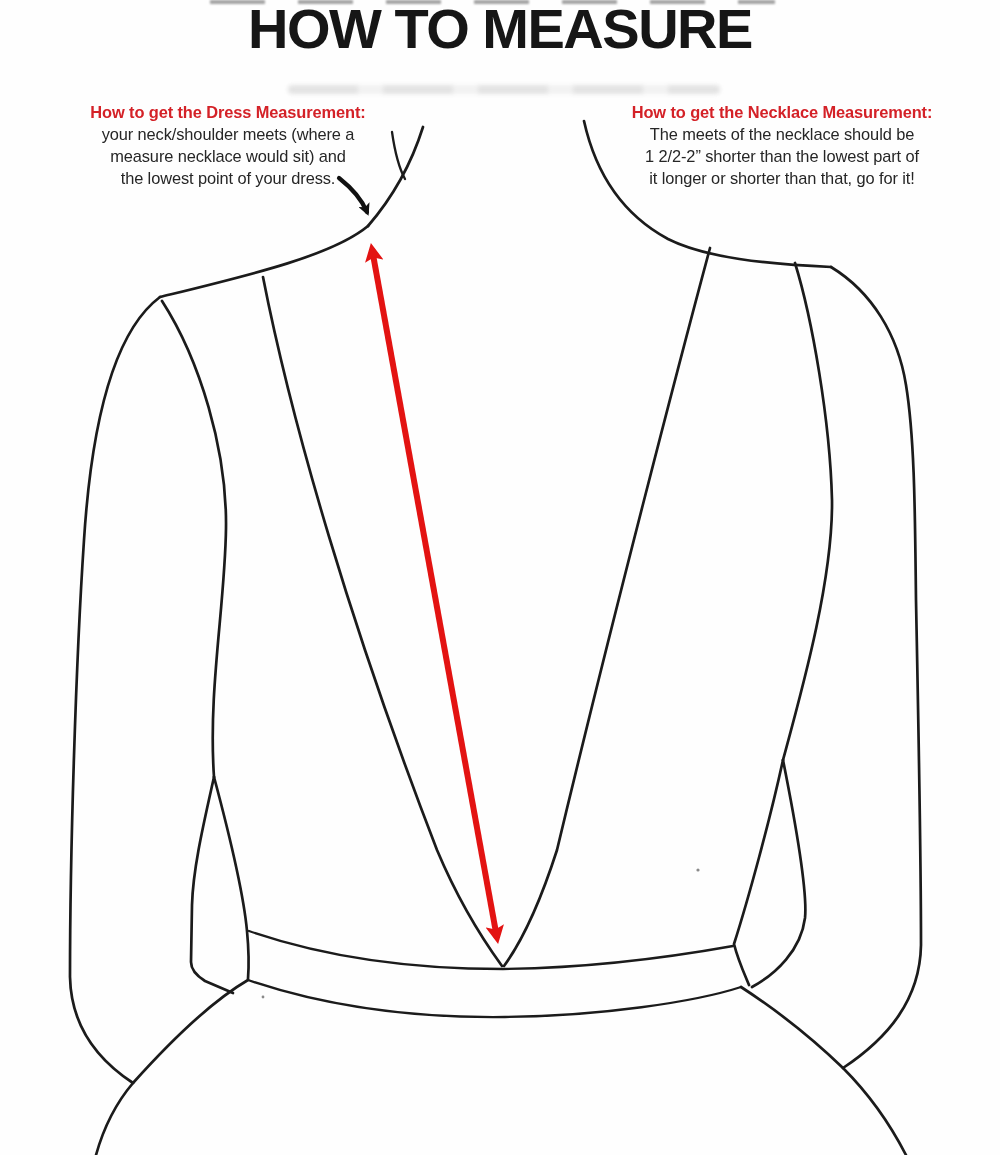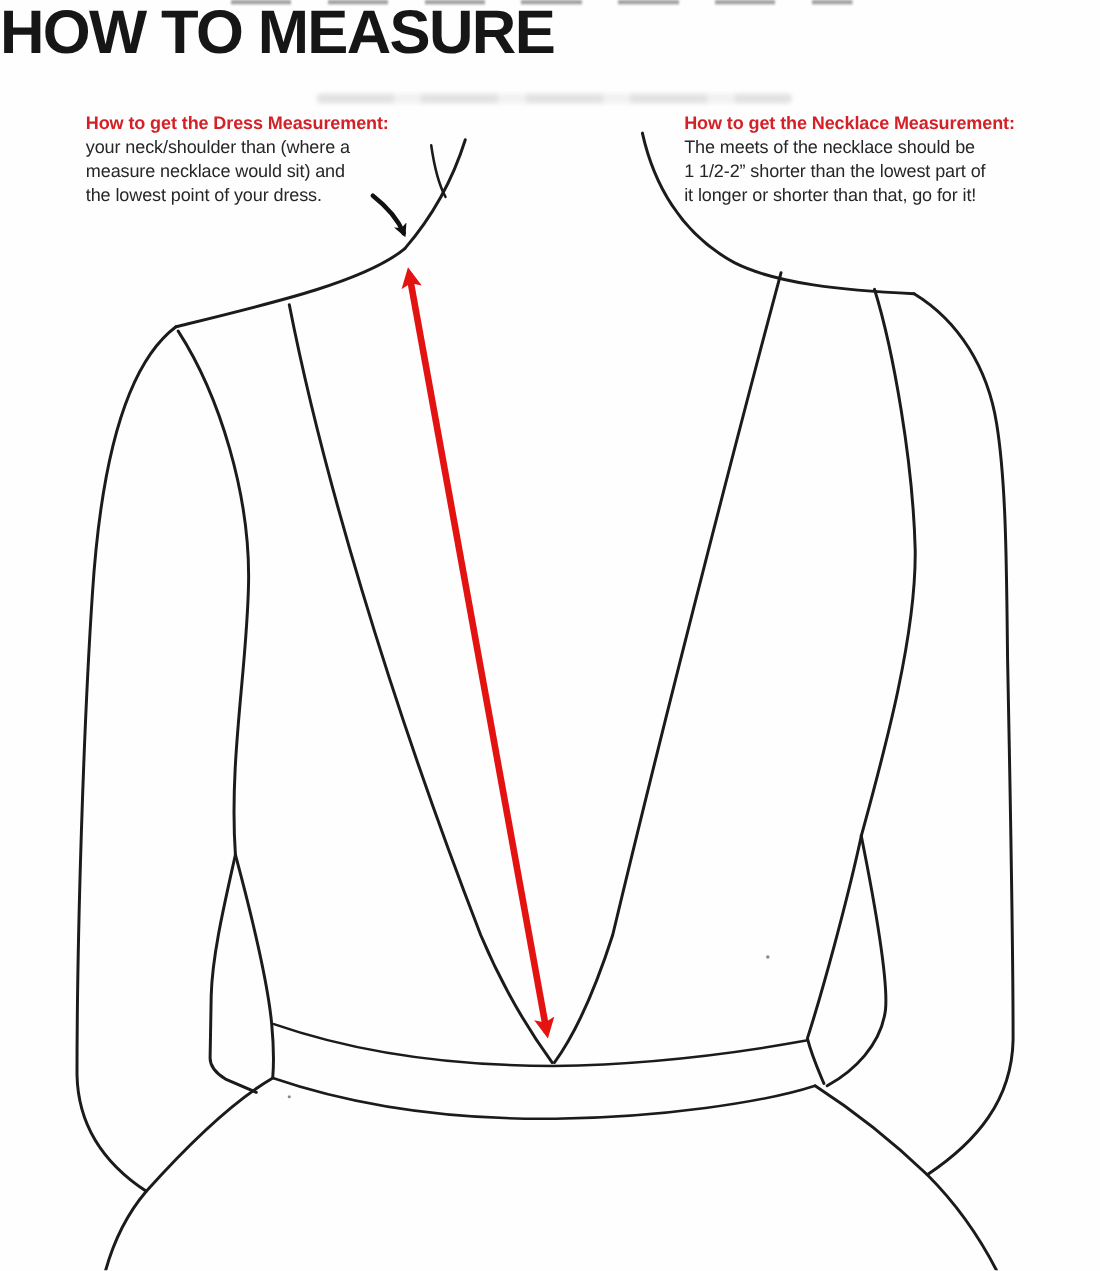--- a/index.html
+++ b/index.html
@@ -9,37 +9,37 @@
     color:#262626;overflow:hidden;
   }
   :root{
     --ink:#1b1b1b;
     --accent:#d42127;
     --arrow-red:#e31312;
     --text:#262626;
   }
   .page-title{
     position:absolute;top:1px;left:0;width:100%;
-    text-align:left;font-size:56px;font-weight:700;
+    text-align:center;font-size:56px;font-weight:700;
     letter-spacing:-1.5px;color:#161616;line-height:1.0;
     white-space:nowrap;
   }
   .ghost-top{
     position:absolute;left:210px;top:0;width:565px;height:4px;
     background:repeating-linear-gradient(90deg,#4a4a4a 0 55px,transparent 55px 88px);
     filter:blur(1.2px);opacity:.5;
   }
   .ghost-under-title{
     position:absolute;left:288px;top:85px;width:432px;height:9px;
     background:repeating-linear-gradient(90deg,#dedede 0 70px,#efefef 70px 95px);
     filter:blur(2px);opacity:.85;border-radius:4px;
   }
   .note{
     position:absolute;font-size:16.4px;line-height:22px;
-    letter-spacing:-0.1px;color:var(--text);font-weight:500;
+    letter-spacing:-0.1px;color:var(--text);font-weight:500;text-align:center;
   }
   .note .heading{
     color:var(--accent);font-weight:700;
   }
   .note-left{left:78px;top:101px;width:300px;}
   .note-right{left:622px;top:101px;width:320px;}
   svg.diagram{position:absolute;left:0;top:0;}
   .ink-line{fill:none;stroke:var(--ink);stroke-width:2.7;stroke-linecap:round;stroke-linejoin:round;}
   .ink-thin{fill:none;stroke:var(--ink);stroke-width:2.3;stroke-linecap:round;stroke-linejoin:round;}
   .red-arrow{fill:none;stroke:var(--arrow-red);stroke-width:6;stroke-linecap:butt;}
@@ -49,29 +49,29 @@
 </head>
 <body>
 
 <div class="ghost-top"></div>
 <div class="ghost-under-title"></div>
 
 <div class="page-title">HOW TO MEASURE</div>
 
 <div class="note note-left">
   <div class="heading">How to get the Dress Measurement:</div>
-  <div>your neck/shoulder than (where a</div>
+  <div>your neck/shoulder meets (where a</div>
   <div>measure necklace would sit) and</div>
   <div>the lowest point of your dress.</div>
 </div>
 
 <div class="note note-right">
   <div class="heading">How to get the Necklace Measurement:</div>
   <div>The meets of the necklace should be</div>
-  <div>1 1/2-2” shorter than the lowest part of</div>
+  <div>1 2/2-2” shorter than the lowest part of</div>
   <div>it longer or shorter than that, go for it!</div>
 </div>
 
 <svg class="diagram" width="1000" height="1155" viewBox="0 0 1000 1155">
   <defs>
     <marker id="redHead" viewBox="0 0 9 9" refX="6" refY="4.5" markerWidth="3.1" markerHeight="3.1" orient="auto" markerUnits="strokeWidth">
       <path d="M0,0 L9,4.5 L0,9 L1.8,4.5 Z" fill="#e31312"></path>
     </marker>
     <marker id="redHeadStart" viewBox="0 0 9 9" refX="6" refY="4.5" markerWidth="3.1" markerHeight="3.1" orient="auto-start-reverse" markerUnits="strokeWidth">
       <path d="M0,0 L9,4.5 L0,9 L1.8,4.5 Z" fill="#e31312"></path>

